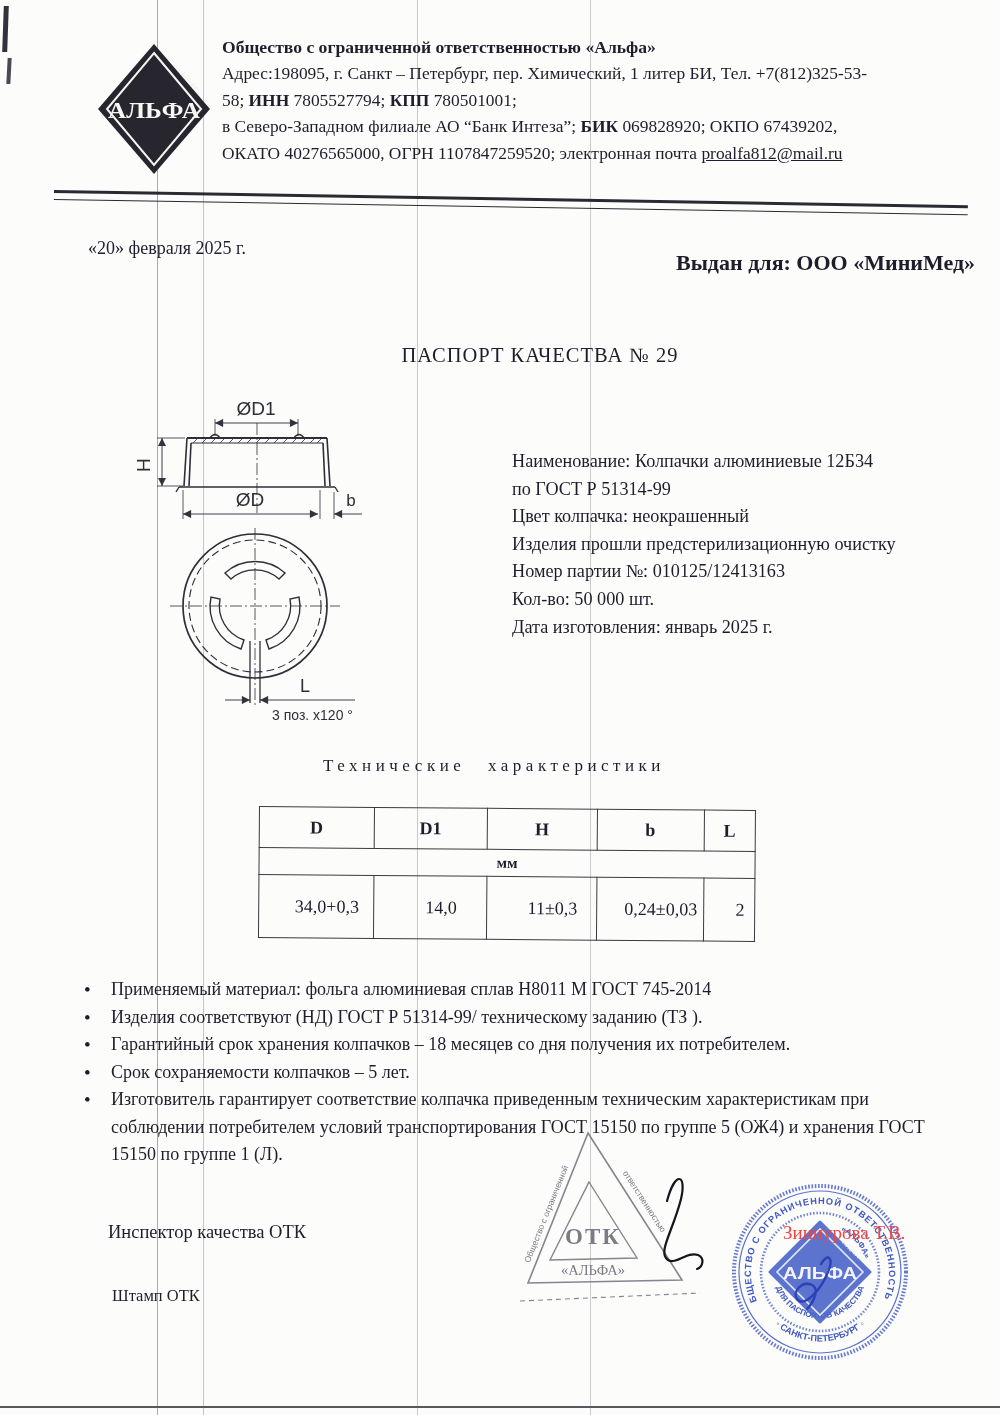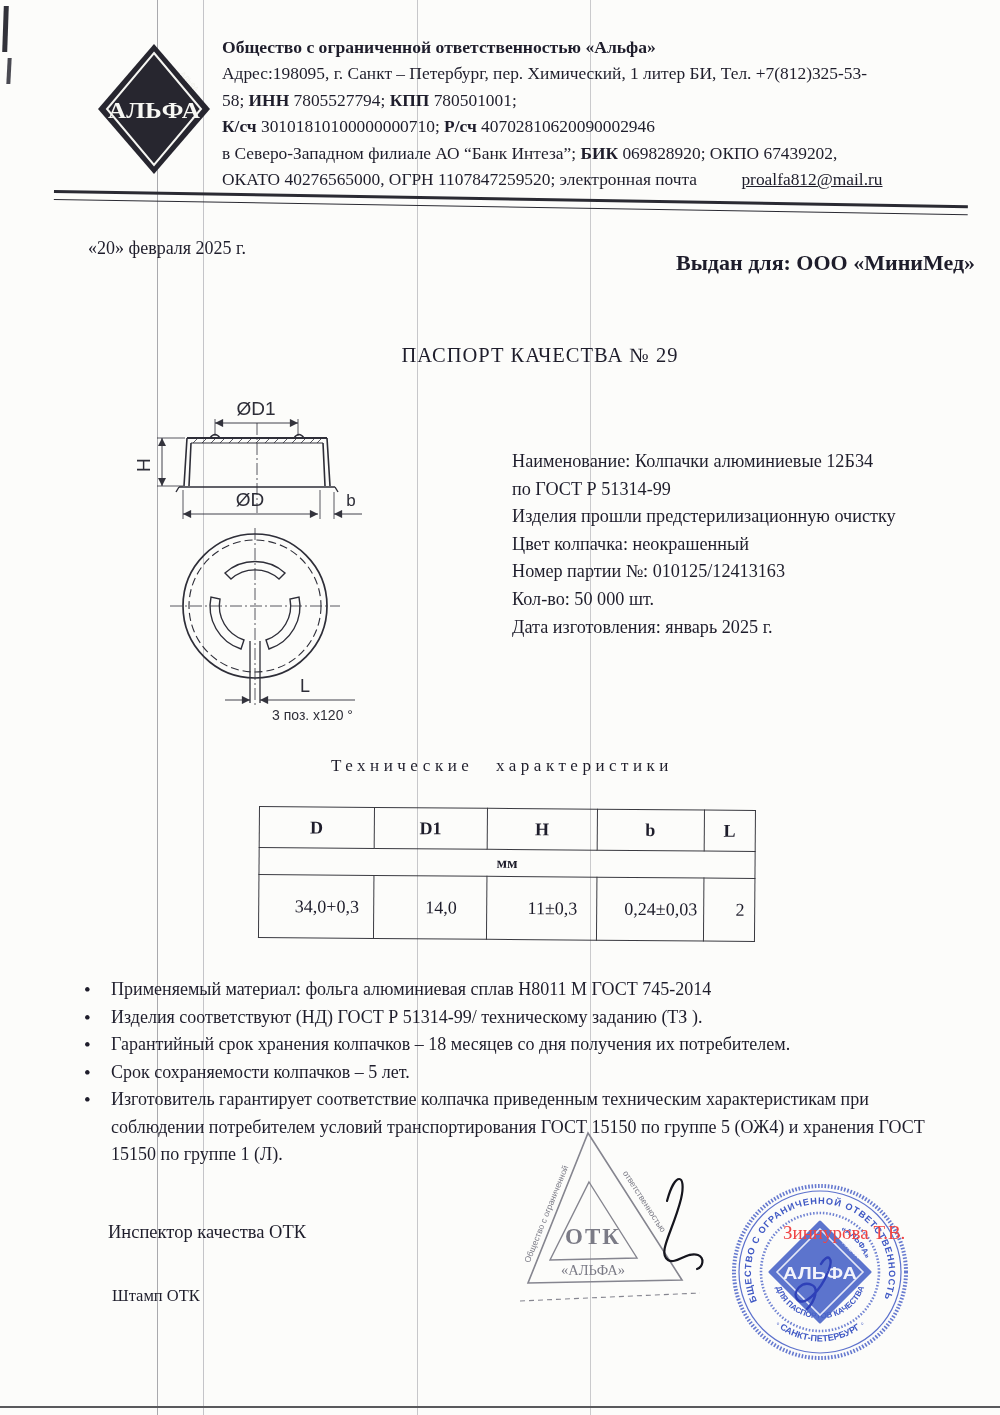--- a/index.html
+++ b/index.html
@@ -3,28 +3,28 @@
 <meta charset="utf-8">
 <style>
   html,body{margin:0;padding:0;background:#e8e8e8;}
   .page{position:relative;width:1000px;height:1415px;background:#fcfcfa;overflow:hidden;
         color:#1e1d2b;font-family:"Liberation Serif",serif;}
   .abs{position:absolute;}
   .fold{position:absolute;top:0;height:1415px;width:1px;}
   .hdr-text{left:222px;top:34px;width:748px;font-size:17.4px;line-height:26.4px;}
   .hdr-text .b{font-weight:bold;}
   .company{font-weight:bold;font-size:17.6px;}
-  .email{text-decoration:underline;margin-left:40px;}
+  .email{text-decoration:underline;}
   .rule2{left:54px;top:190px;width:914px;height:6px;border-top:3.2px solid #2a2a32;
          border-bottom:1.8px solid #2a2a32;transform:rotate(0.95deg);transform-origin:0 0;}
   .dateline{left:88px;top:238px;font-size:18px;}
   .issued{left:676px;top:250px;font-size:22px;font-weight:bold;}
   .doctitle{left:80px;top:344px;width:920px;text-align:center;font-size:20.5px;letter-spacing:1px;}
   .desc{left:512px;top:448px;width:460px;font-size:18.2px;line-height:27.6px;}
-  .tbl-title{left:252px;top:756px;width:500px;text-align:center;font-size:17px;
+  .tbl-title{left:244px;top:756px;width:500px;text-align:center;font-size:17px;
              letter-spacing:4.5px;word-spacing:14px;}
   table.specs{position:absolute;left:259px;top:806px;width:497px;border-collapse:collapse;
               transform:rotate(0.45deg);transform-origin:0 0;}
   table.specs td{border:1.6px solid #3a3a40;text-align:center;font-size:18px;}
   table.specs tr.hdr td{height:38px;font-weight:bold;}
   table.specs tr.unit td{height:24px;font-weight:bold;font-size:15.5px;}
   table.specs tr.vals td{height:60px;padding-left:23px;}
   .bullets{left:84px;top:976px;width:878px;font-size:18px;line-height:27.5px;}
   .bullet-item{display:flex;}
   .bullet-dot{width:27px;font-size:19px;flex:none;}
@@ -52,21 +52,20 @@
     <polygon points="62,4 118,69 62,134 6,69" fill="#27262f"></polygon>
     <polygon points="62,13 109,69 62,125 15,69" fill="none" stroke="#f6f6f2" stroke-width="2"></polygon>
     <text class="ser" x="62" y="78" text-anchor="middle" font-size="24" font-weight="bold" fill="#f7f7f3" textLength="92" lengthAdjust="spacingAndGlyphs">АЛЬФА</text>
     <text x="88" y="34" font-size="7" fill="#f0f0ea" transform="rotate(49 88 34)">АЛЬФА</text>
   </svg>
 
   <div class="abs hdr-text">
     <div class="company">Общество с ограниченной ответственностью  «Альфа»</div>
     <div><span>Адрес:198095, г. Санкт – Петербург, пер. Химический, 1 литер БИ, Тел. +7(812)325-53-</span></div>
     <div><span>58;  </span><span class="b">ИНН</span><span> 7805527794; </span><span class="b">КПП</span><span> 780501001;</span></div>
-    <div><span class="b">К/сч</span><span> 30101810100000000710; </span><span class="b">Р/сч</span><span> 40702810620090002946</span></div>
     <div><span>в Северо-Западном филиале АО “Банк Интеза”; </span><span class="b">БИК</span><span> 069828920; ОКПО 67439202,</span></div>
     <div><span>ОКАТО 40276565000, ОГРН 1107847259520; электронная почта </span><span class="email">proalfa812@mail.ru</span></div>
   </div>
 
   <div class="abs rule2"></div>
 
   <div class="abs dateline">«20» февраля  2025 г.</div>
   <div class="abs issued">Выдан для: ООО «МиниМед»</div>
 
   <div class="abs doctitle">ПАСПОРТ КАЧЕСТВА № 29</div>
@@ -116,22 +115,22 @@
       <text x="120" y="113" text-anchor="middle" font-size="19">ØD</text>
       <text x="221" y="113" text-anchor="middle" font-size="17">b</text>
       <text x="175" y="299" text-anchor="middle" font-size="18">L</text>
       <text x="142" y="327" font-size="14">3 поз. x120 °</text>
     </g>
   </svg>
 
   <div class="abs desc">
     <div>Наименование: Колпачки алюминиевые 12Б34</div>
     <div>по ГОСТ Р 51314-99</div>
+    <div>Цвет колпачка: неокрашенный</div>
     <div>Изделия прошли предстерилизационную очистку</div>
-    <div>Цвет колпачка: неокрашенный</div>
     <div>Номер партии №: 010125/12413163</div>
     <div>Кол-во: 50 000 шт.</div>
     <div>Дата изготовления: январь 2025 г.</div>
   </div>
 
   <div class="abs tbl-title">Технические характеристики</div>
 
   <table class="specs">
     <tbody>
         <tr class="hdr">

